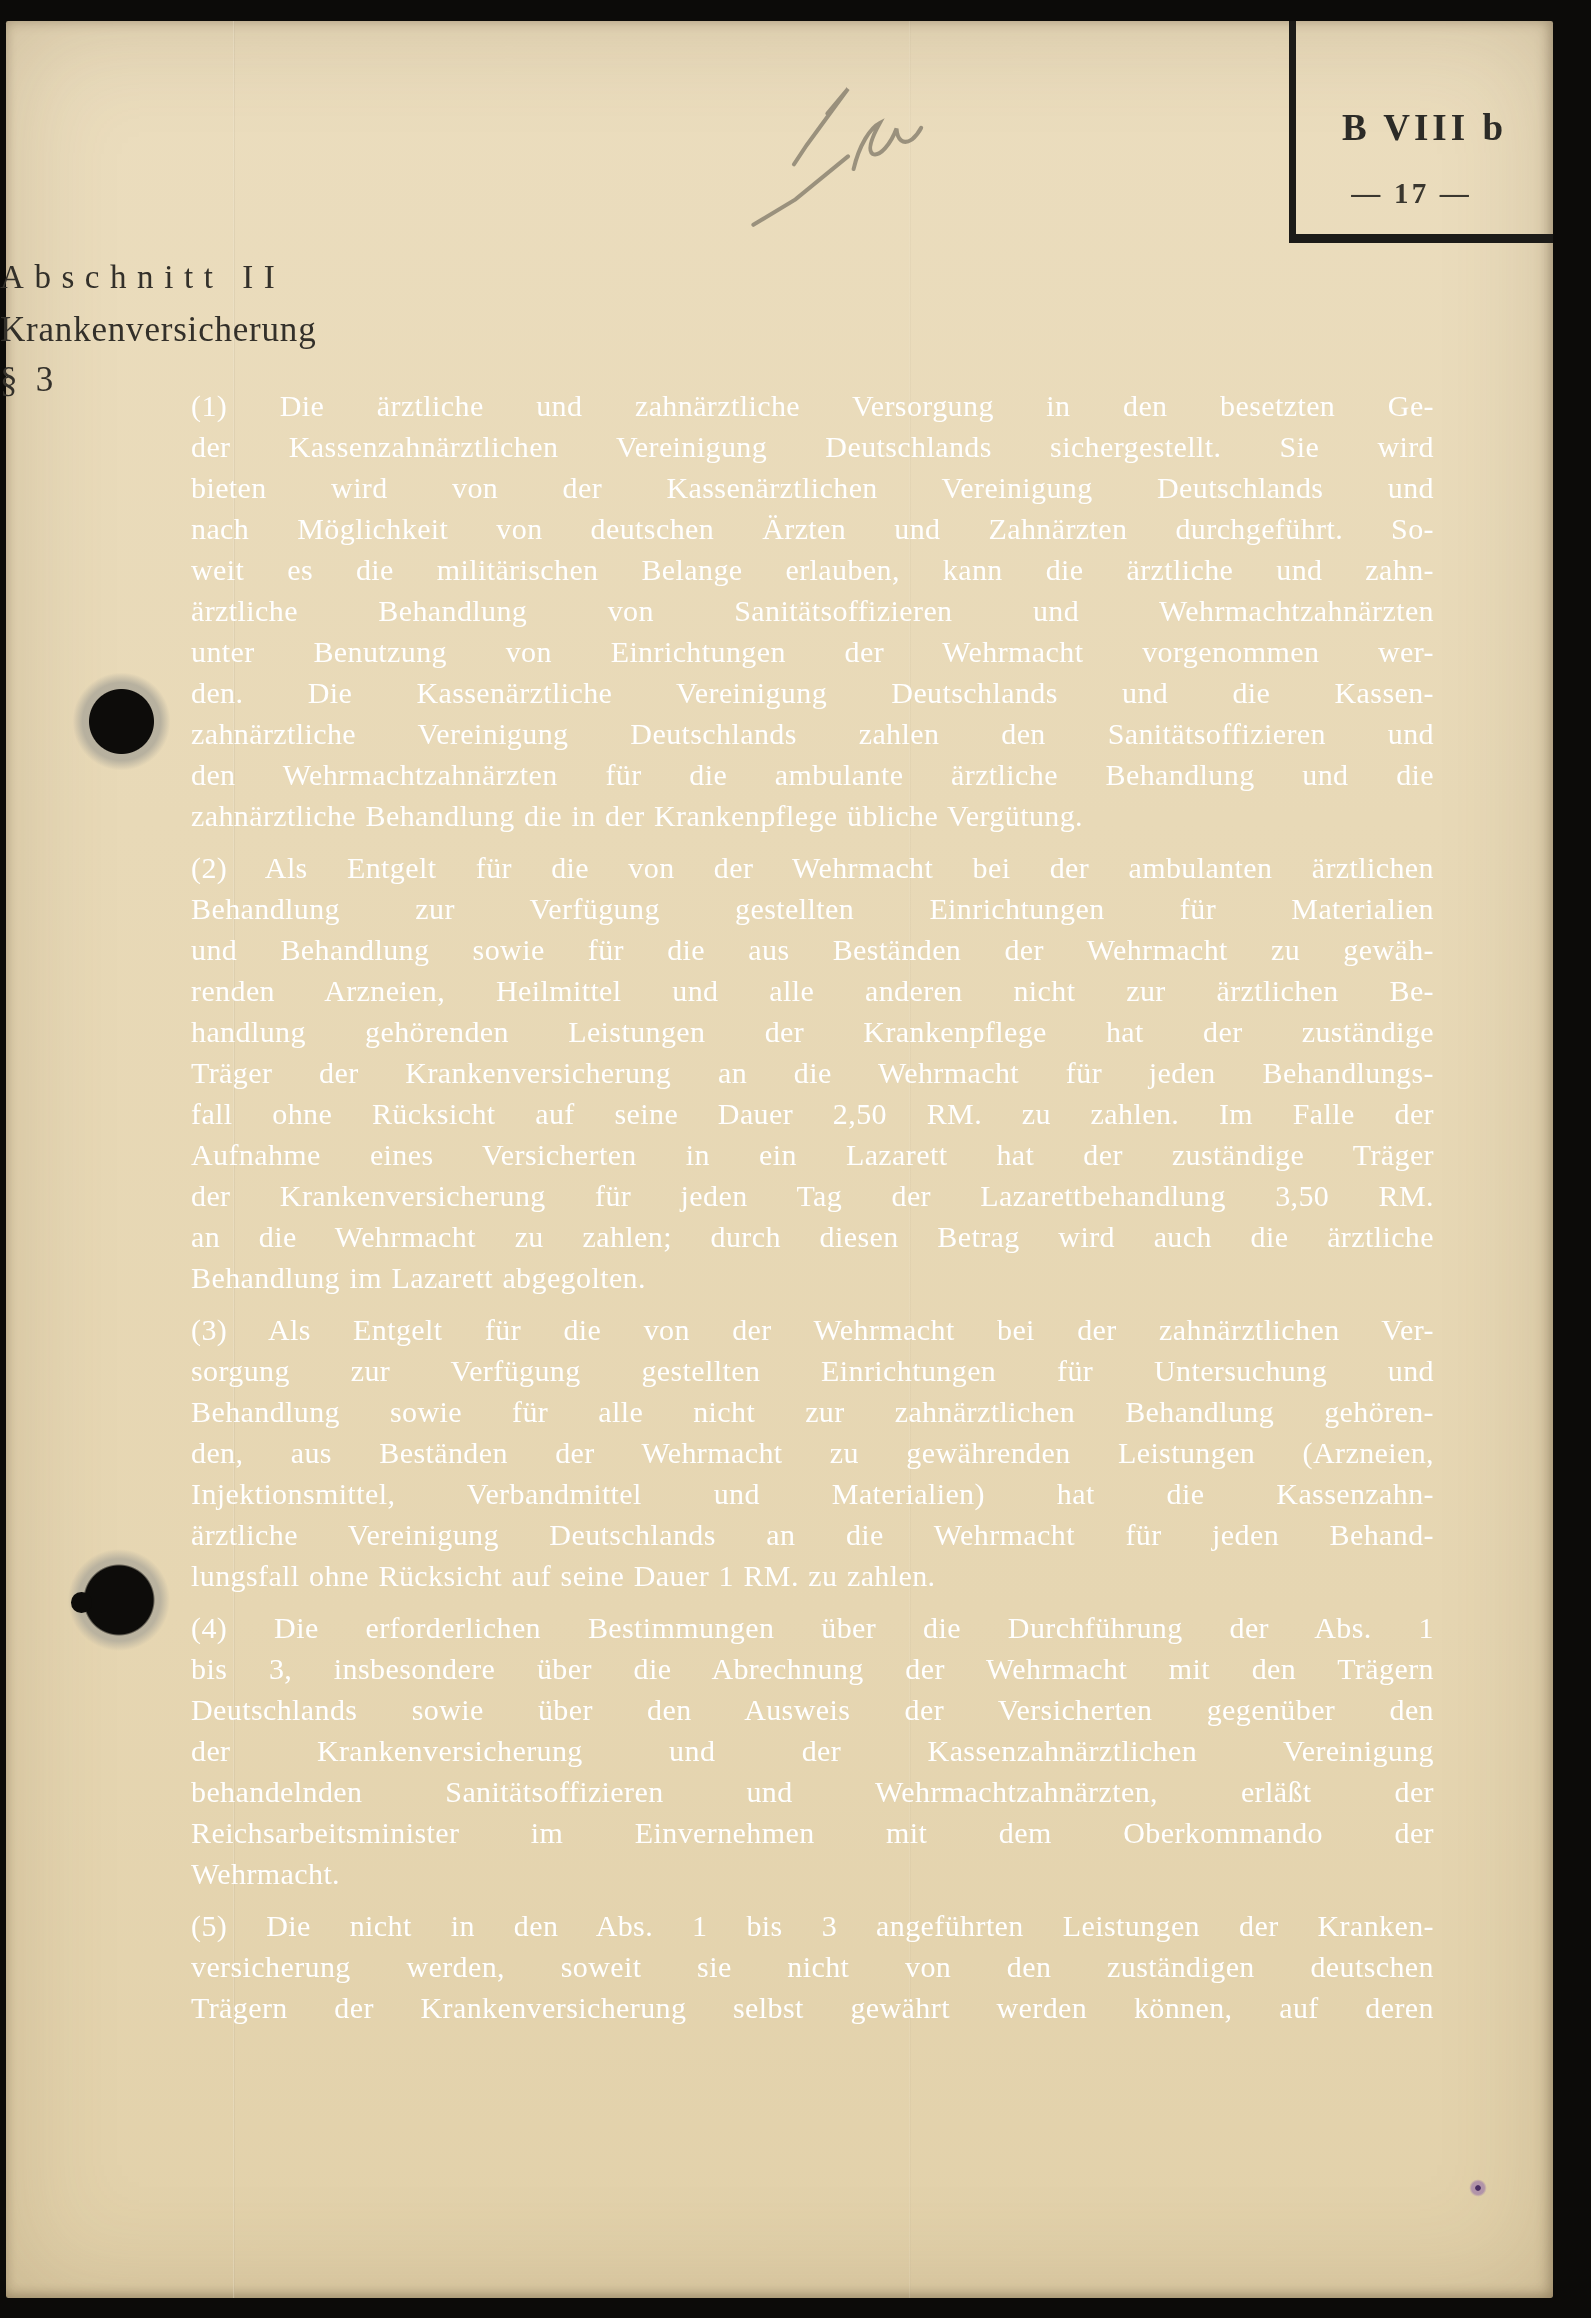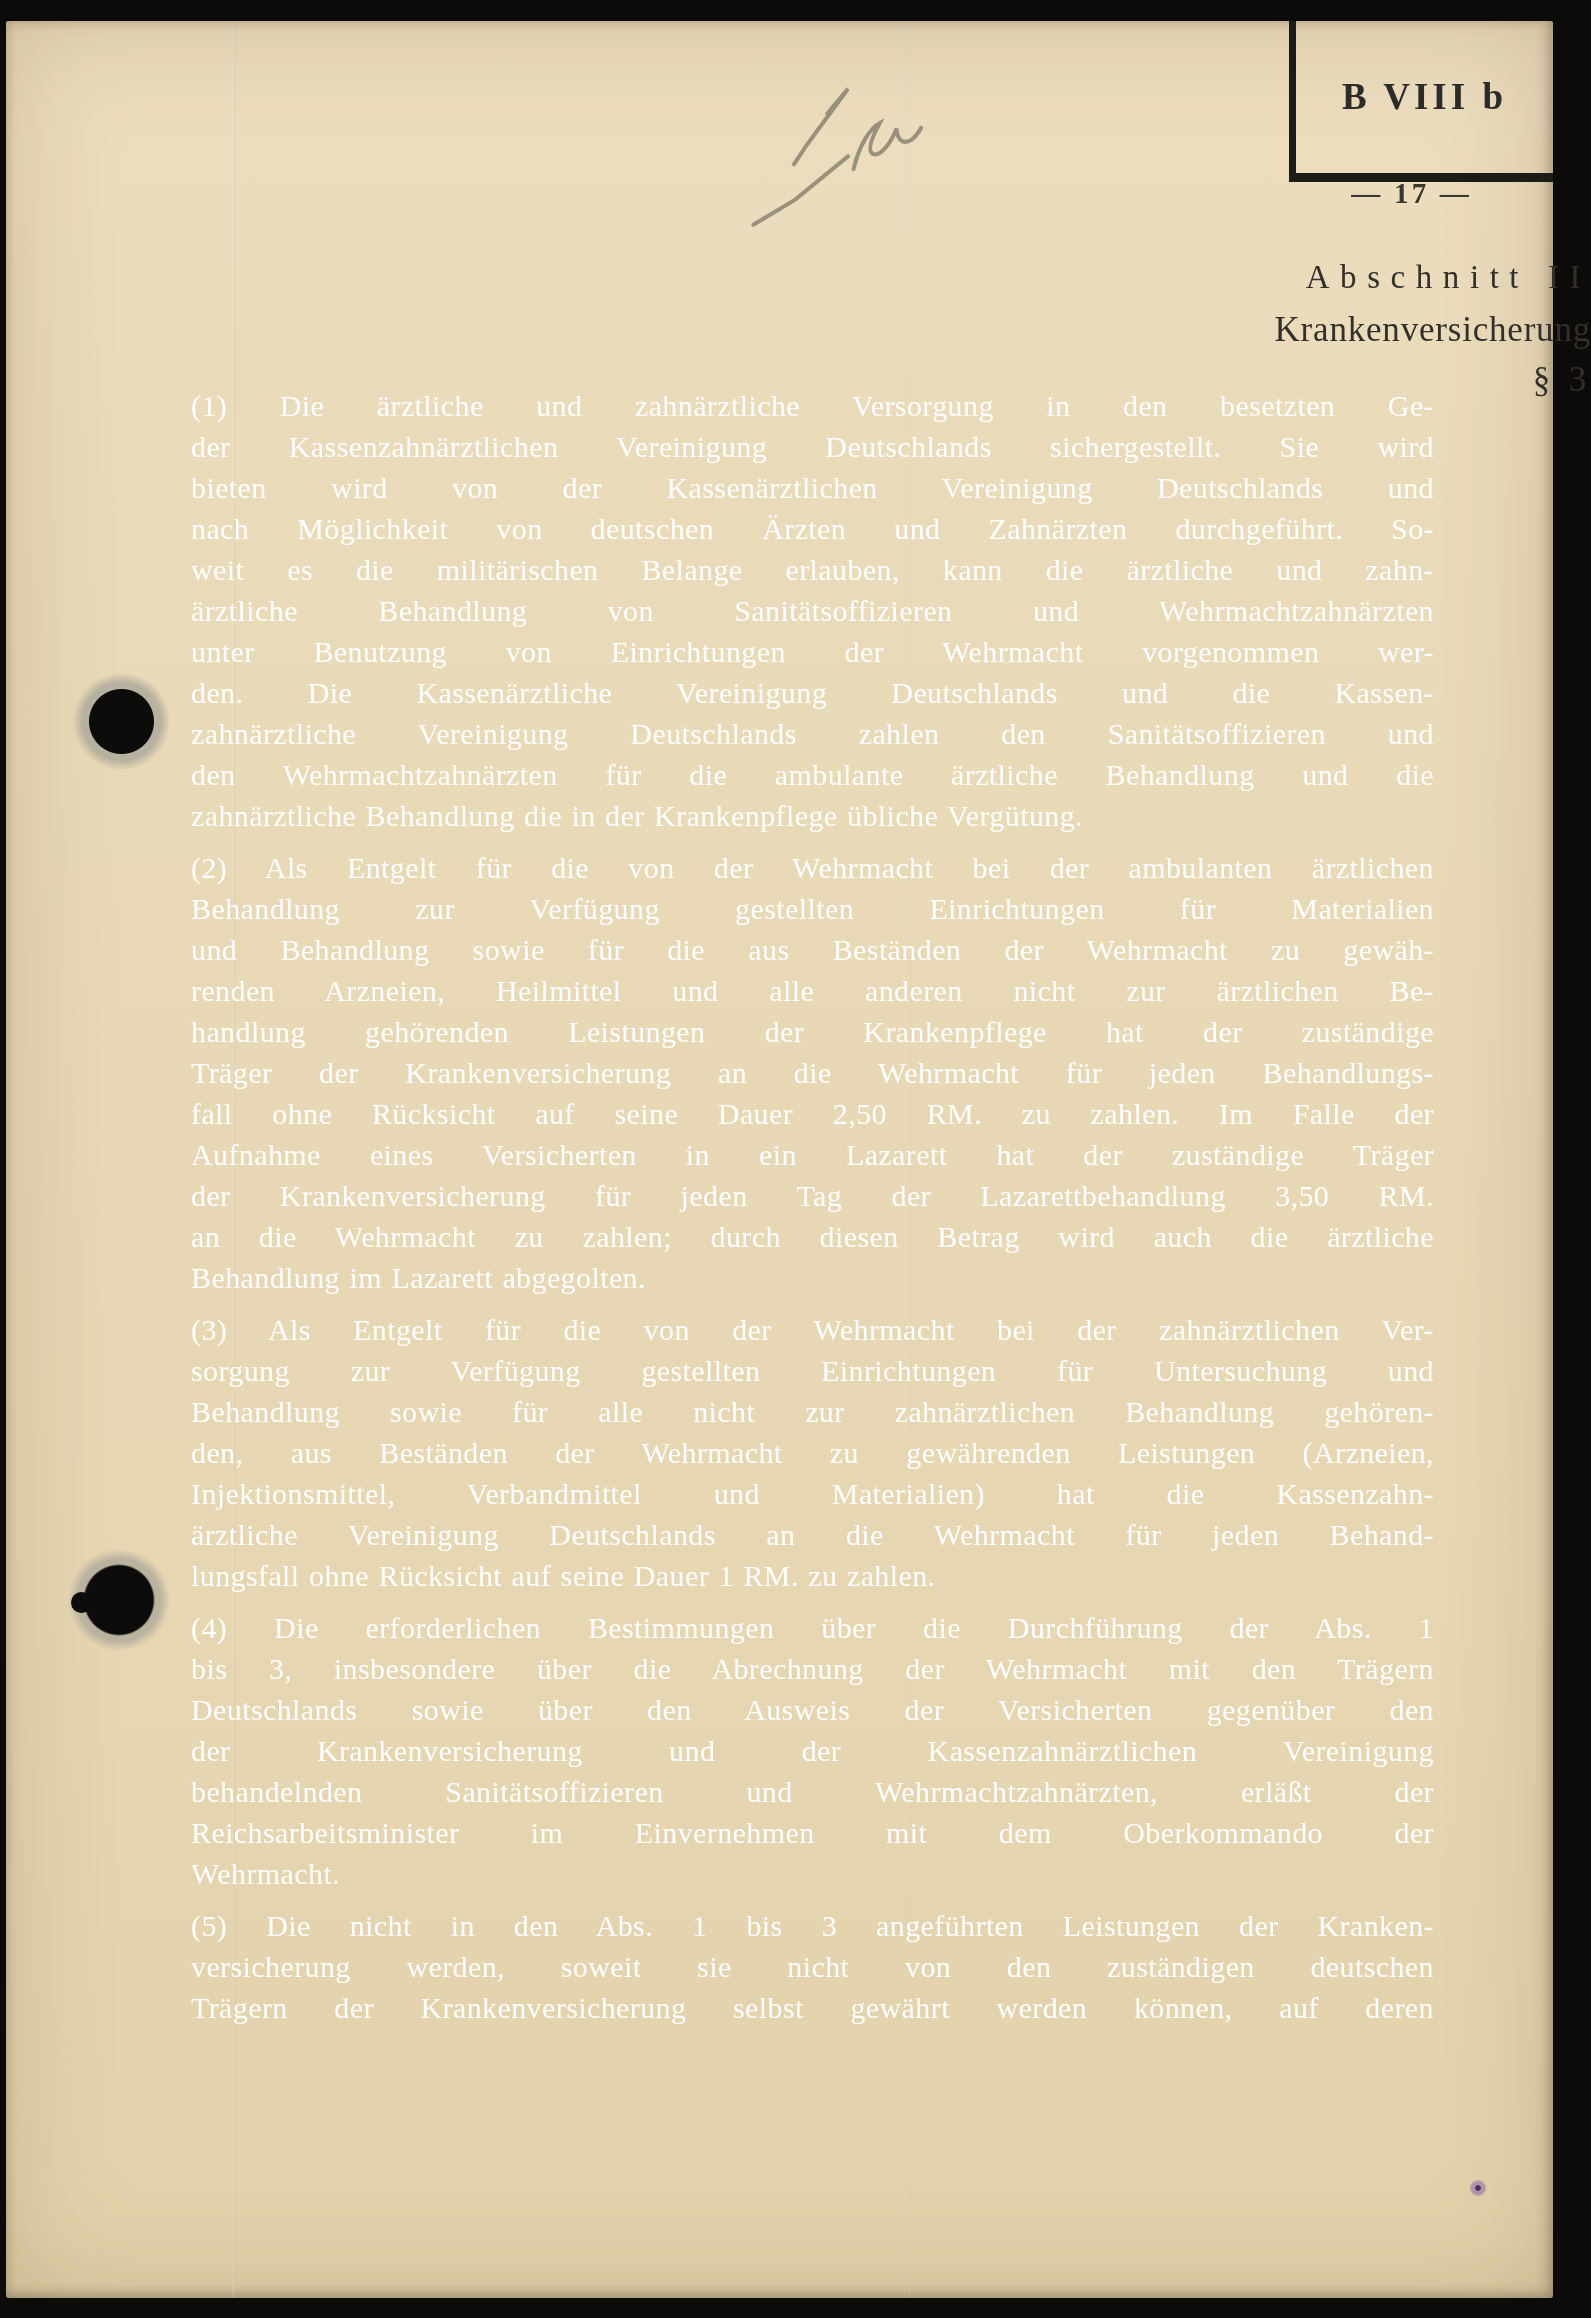--- a/index.html
+++ b/index.html
@@ -8,30 +8,30 @@
   .paper{
     position:absolute;left:6.4px;top:20.7px;width:1547px;height:2277px;
     background:linear-gradient(180deg,#ebddbe 0%,#e8d9b7 35%,#e6d6b2 70%,#e2d1aa 100%);
     box-shadow:inset 0 0 111px rgba(105,82,45,.22), inset -4.8px 0 14.3px rgba(60,45,25,.25), inset 0 -4px 11px rgba(60,45,25,.2);
     border-radius:2.4px;
   }
   .crease{position:absolute;top:20.7px;height:2277px;width:2.4px;pointer-events:none;}
   .crease-1{left:233px;background:linear-gradient(90deg,rgba(255,250,235,.35),rgba(120,100,65,.14));}
   .crease-2{left:909px;background:linear-gradient(90deg,rgba(255,250,235,.18),rgba(120,100,65,.08));}
   .stamp-box{
-    position:absolute;left:1289px;top:20.7px;width:264px;height:161px;
+    position:absolute;left:1289px;top:20.7px;width:264px;height:222px;
     border-left:7.2px solid #1c1b18;border-bottom:9.5px solid #1c1b18;
     display:flex;align-items:center;justify-content:center;box-sizing:border-box;
   }
   .stamp{font-size:37px;font-weight:700;letter-spacing:4px;color:#2c2b27;}
   .page-number{
     position:absolute;left:0;top:177px;width:1472px;text-align:right;
     font-size:29px;font-weight:700;letter-spacing:3.2px;color:#3a372f;
   }
-  .heading{position:absolute;left:0;width:1591px;text-align:right;color:#33302a;}
+  .heading{position:absolute;left:0;width:1591px;text-align:left;color:#33302a;}
   .section{top:259px;font-size:33px;letter-spacing:.32em;}
   .chapter{top:310px;font-size:35px;font-weight:400;letter-spacing:0.8px;}
   .para-mark{top:360px;font-size:35px;letter-spacing:4.8px;}
   .body-text{
     position:absolute;left:191px;top:385px;width:1243px;
     font-size:30px;color:#ffffff;letter-spacing:0.4px;word-spacing:1.6px;
   }
   .para{margin:0 0 11px 0;}
   .line{
     height:41px;line-height:41px;white-space:normal;

